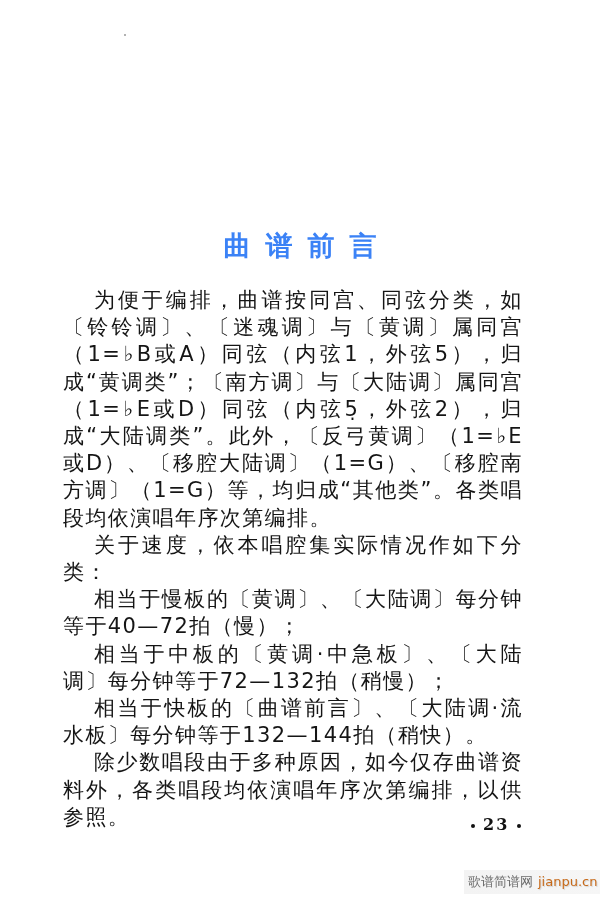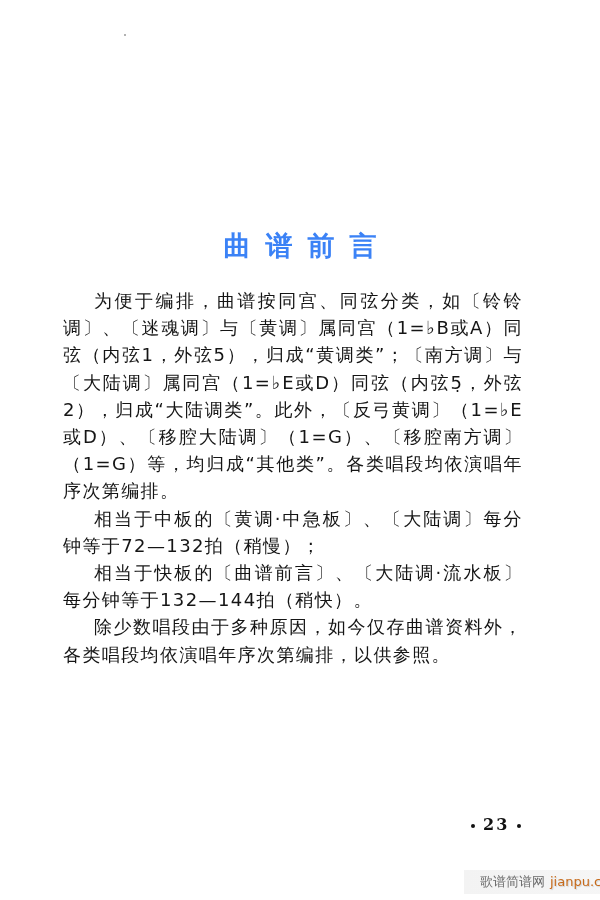--- a/index.html
+++ b/index.html
@@ -36,21 +36,21 @@
       letter-spacing: 15px;
       text-indent: 15px;
       color: #3b82f6;
     }
     .body-text {
       position: absolute;
       left: 63px;
       top: 287px;
       width: 460px;
       font-family: "DejaVu Sans", sans-serif;
-      font-size: 18px;
+      font-size: 21px;
       line-height: 27.2px;
       letter-spacing: 1.4px;
       text-align: justify;
       text-align-last: left;
     }
     .para {
       margin: 0;
       text-indent: 31px;
     }
     .page-num {
@@ -79,38 +79,39 @@
       height: 24px;
       padding: 0 4px;
       background: linear-gradient(90deg, rgba(235,235,235,0.6), rgba(245,245,245,0.9));
       font-size: 13px;
       line-height: 24px;
       white-space: nowrap;
     }
     .watermark .wm-cn {
       font-family: "DejaVu Serif", serif;
       color: #6b6b6b;
-      margin-left: 12px;
     }
     .watermark .wm-url {
       font-family: "DejaVu Sans", sans-serif;
       color: #c76a1a;
       margin-left: 5px;
       text-shadow: 1px 1px 1px rgba(0,0,0,0.15);
     }
   </style>
 </head>
 <body>
 
 <div class="speck"></div>
 
 <div class="title">曲谱前言</div>
 
 <div class="body-text">
   <p class="para">为便于编排，曲谱按同宫、同弦分类，如〔铃铃调〕、〔迷魂调〕与〔黄调〕属同宫（1=♭B或A）同弦（内弦1，外弦5），归成“黄调类”；〔南方调〕与〔大陆调〕属同宫（1=♭E或D）同弦（内弦5̣，外弦2），归成“大陆调类”。此外，〔反弓黄调〕（1=♭E或D）、〔移腔大陆调〕（1=G）、〔移腔南方调〕（1=G）等，均归成“其他类”。各类唱段均依演唱年序次第编排。</p>
+  <p class="para">关于速度，依本唱腔集实际情况作如下分类：</p>
+  <p class="para">相当于慢板的〔黄调〕、〔大陆调〕每分钟等于40—72拍（慢）；</p>
   <p class="para">相当于中板的〔黄调·中急板〕、〔大陆调〕每分钟等于72—132拍（稍慢）；</p>
   <p class="para">相当于快板的〔曲谱前言〕、〔大陆调·流水板〕每分钟等于132—144拍（稍快）。</p>
   <p class="para">除少数唱段由于多种原因，如今仅存曲谱资料外，各类唱段均依演唱年序次第编排，以供参照。</p>
 </div>
 
 <div class="page-num">
   <span class="dot"></span><span>23</span><span class="dot"></span>
 </div>
 
 <div class="watermark">

